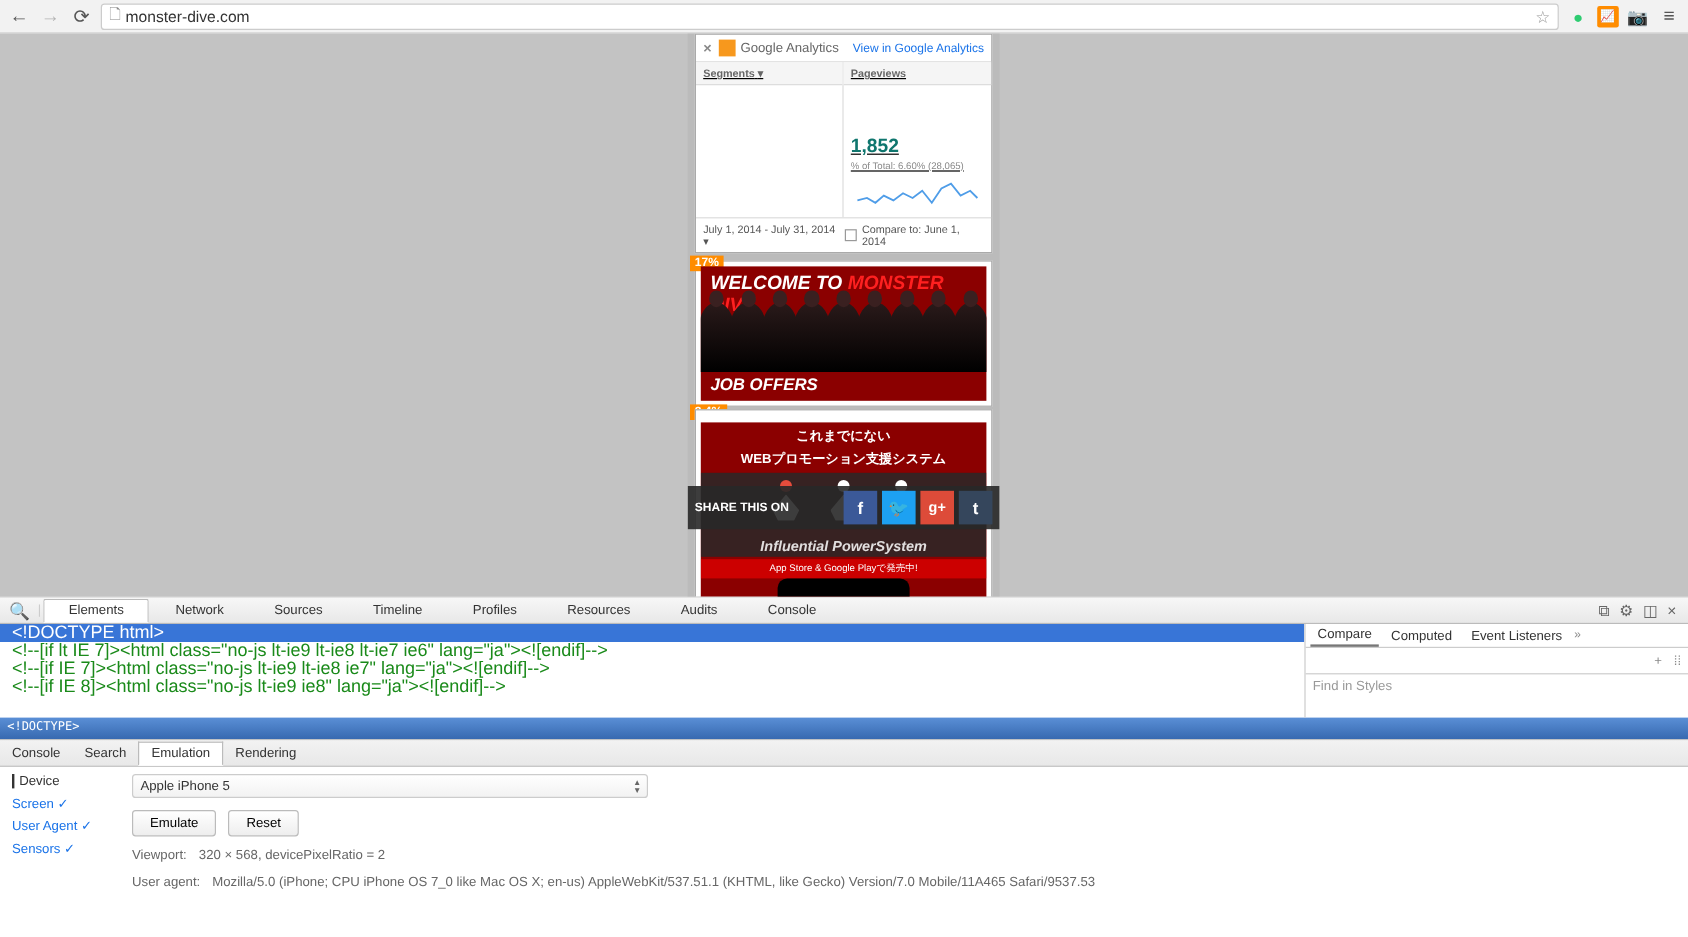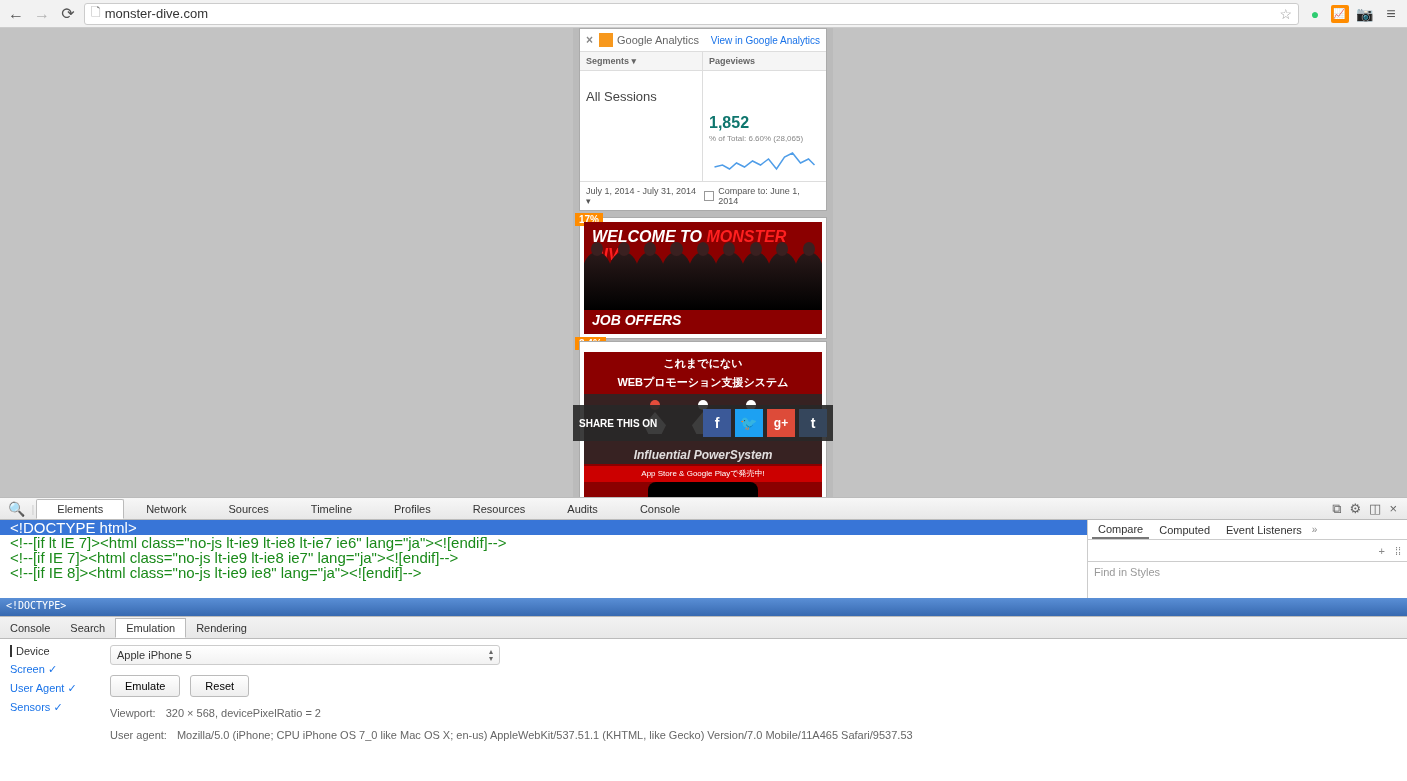--- a/index.html
+++ b/index.html
@@ -22,21 +22,21 @@
 .device-frame { position: absolute; left: 573px; top: 0; width: 260px; height: 469px; background: #bbb; padding: 0 6px; overflow: hidden; }
 .device-content { background: #fff; width: 100%; border: 1px solid #aaa; }
 
 
 .ga-header { display: flex; align-items: center; padding: 4px 6px; border-bottom: 1px solid #ddd; font-size: 11px; }
 .ga-close { color: #888; margin-right: 6px; font-size: 12px; font-weight: bold; cursor: pointer; }
 .ga-logo-box { width: 14px; height: 14px; background: linear-gradient(135deg,#f7981d,#f7981d); margin-right: 4px; }
 .ga-brand { color: #666; font-size: 11px; }
 .ga-link { margin-left: auto; color: #1a73e8; font-size: 10px; }
 
-.ga-row { display: flex; }
+.ga-row { display: flex; text-decoration: underline; }
 .ga-segcol { width: 50%; border-right: 1px solid #ddd; }
 .ga-pvcol { width: 50%; }
 .ga-colhead { background: #f5f5f5; padding: 4px 6px; font-size: 9px; color: #666; font-weight: bold; border-bottom: 1px solid #ddd; }
 .ga-segval { padding: 18px 6px; font-size: 13px; color: #444; }
 .ga-pvval { padding: 6px; }
 .ga-pvnum { font-size: 16px; font-weight: bold; color: #0f766e; margin-top: 37px; }
 .ga-pvsub { font-size: 8px; color: #888; margin-top: 2px; }
 .ga-spark { height: 28px; position: relative; margin-top: 4px; }
 .ga-spark svg { width: 100%; height: 100%; }
 .ga-date { padding: 4px 6px; font-size: 9px; color: #555; border-top: 1px solid #ddd; display: flex; align-items: center; gap: 4px; }
@@ -105,21 +105,21 @@
 
 .emulation { display: flex; height: 140px; padding: 6px 10px; font-size: 11px; justify-content: center; }
 .emu-side { width: 100px; display: flex; flex-direction: column; gap: 6px; }
 .emu-side-item { color: #1a73e8; cursor: pointer; font-size: 11px; }
 .emu-side-item.dark { color: #333; font-weight: normal; }
 .check { color: #1a73e8; }
 .emu-main { flex: 1; }
 .emu-row { display: flex; align-items: center; margin-bottom: 10px; gap: 10px; }
 .emu-label { color: #666; }
 .emu-val { color: #666; }
-.select-wrap { position: relative; width: 390px; height: 20px; border: 1px solid #ccc; border-radius: 3px; background: linear-gradient(#fff,#f2f2f2); display: flex; align-items: center; padding: 0 6px; font-size: 11px; color: #333; }
+.select-wrap { position: relative; width: 430px; height: 20px; border: 1px solid #ccc; border-radius: 3px; background: linear-gradient(#fff,#f2f2f2); display: flex; align-items: center; padding: 0 6px; font-size: 11px; color: #333; }
 .select-arrows { margin-left: auto; font-size: 8px; line-height: 7px; color: #666; }
 .emu-btn { padding: 4px 14px; border: 1px solid #bbb; border-radius: 3px; background: linear-gradient(#fff,#eee); font-size: 11px; cursor: pointer; }
 </style>
 </head>
 <body>
 
 <div class="browser-chrome">
   <div class="nav-btn">←</div>
   <div class="nav-btn" style="opacity:.4">→</div>
   <div class="nav-btn">⟳</div>
@@ -140,21 +140,20 @@
 
       <div class="ga-header">
         <span class="ga-close">×</span>
         <span class="ga-logo-box"></span>
         <span class="ga-brand">Google Analytics</span>
         <span class="ga-link">View in Google Analytics</span>
       </div>
       <div class="ga-row">
         <div class="ga-segcol">
           <div class="ga-colhead"><span>Segments</span> <span>▾</span></div>
-          <div class="ga-segval">All Sessions</div>
         </div>
         <div class="ga-pvcol">
           <div class="ga-colhead">Pageviews</div>
           <div class="ga-pvval">
             <div class="ga-pvnum">1,852</div>
             <div class="ga-pvsub">% of Total: 6.60% (28,065)</div>
             <div class="ga-spark">
               <svg viewBox="0 0 100 28">
                   <polyline fill="none" stroke="#4f9de8" stroke-width="1.5" points="0,20 8,18 15,22 22,16 30,20 38,14 46,18 54,12 62,22 70,10 78,6 86,16 94,12 100,18"></polyline>
                 </svg>

